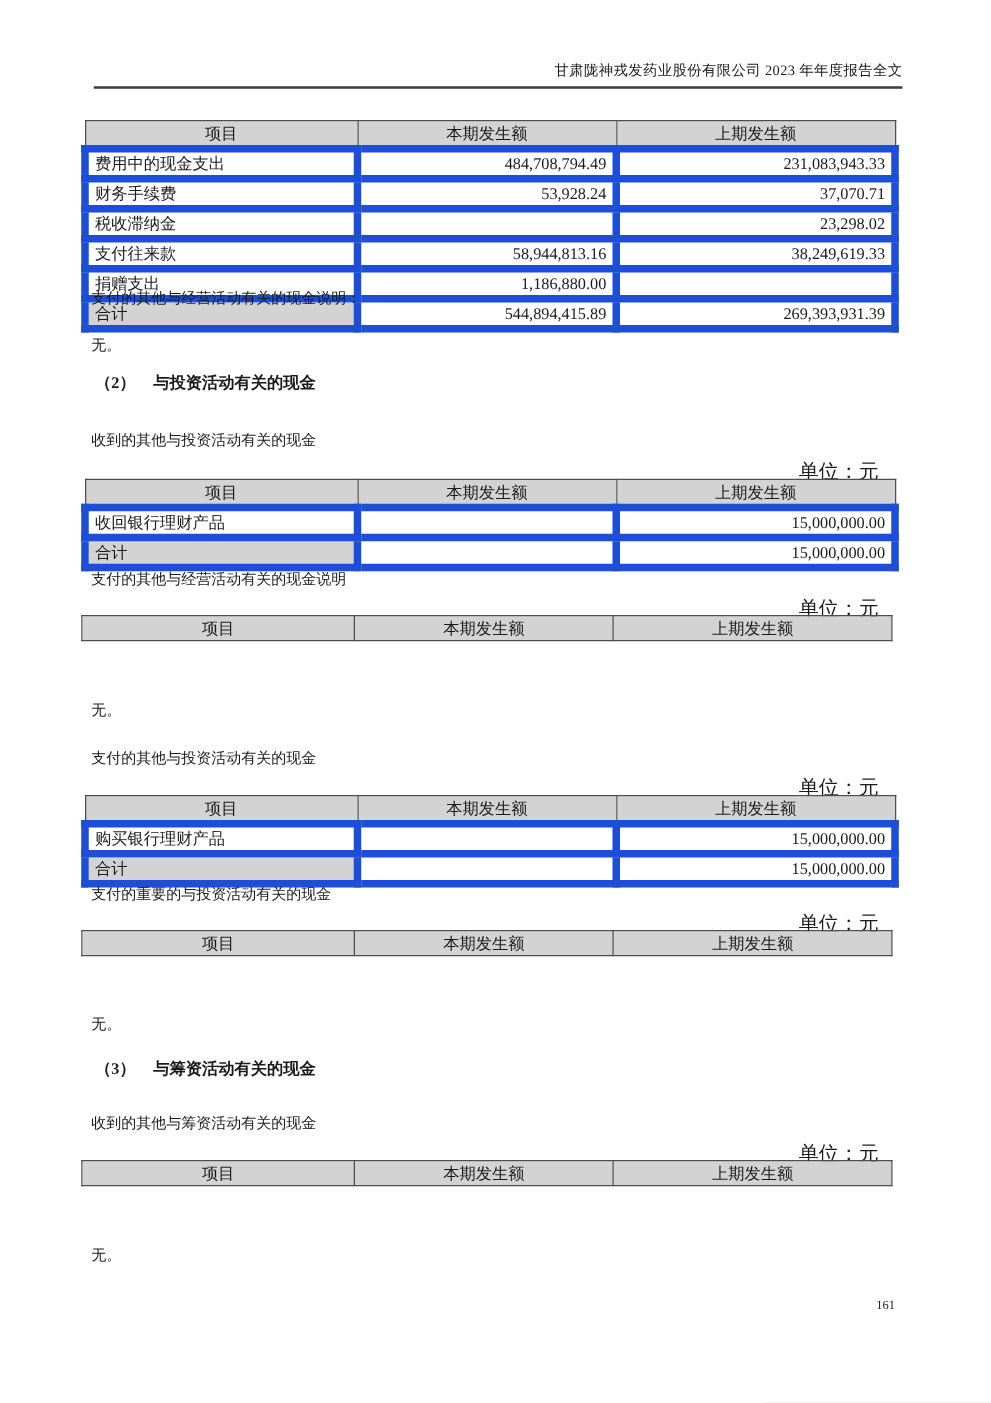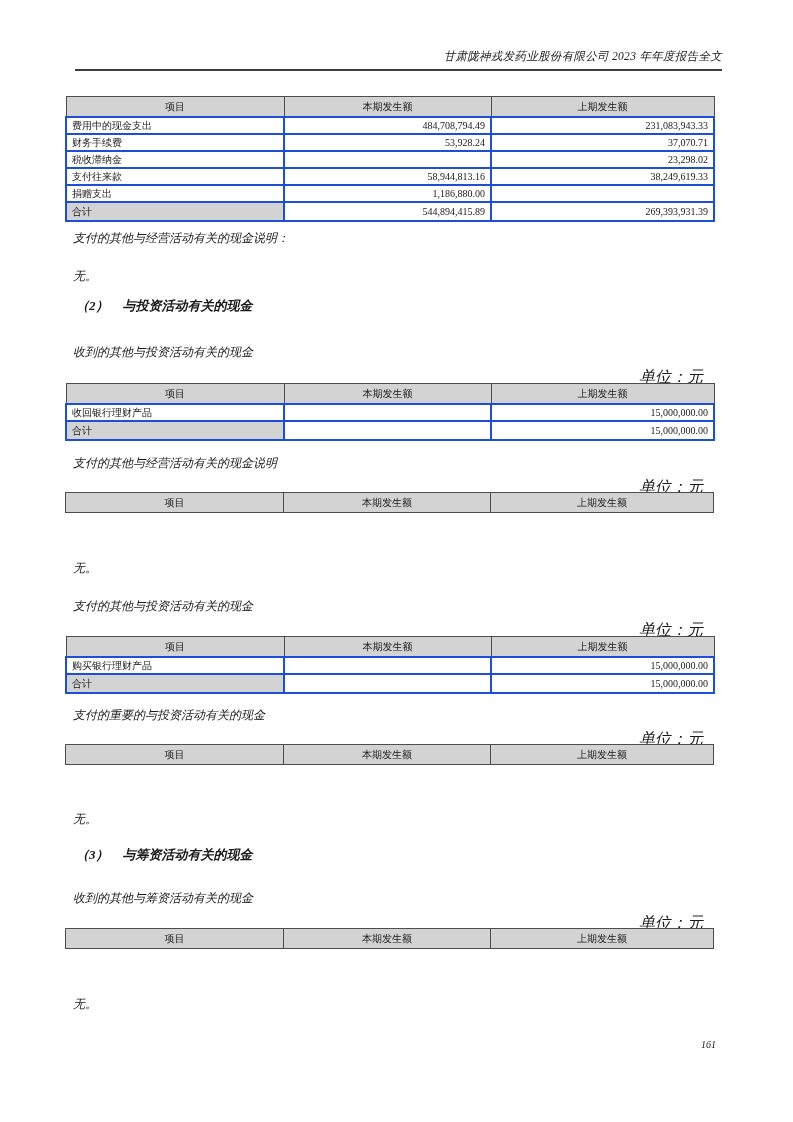--- a/index.html
+++ b/index.html
@@ -5,52 +5,52 @@
   html,body { margin:0; padding:0; background:#e8e8e8; }
   .page {
     position:relative;
     width:793px; height:1122px;
     margin:0 auto;
     background:#ffffff;
     font-family:"Liberation Serif","DejaVu Serif",serif;
     color:#1a1a1a;
     overflow:hidden;
   }
-  .abs { position:absolute;font-style:italic; }
+  .abs { position:absolute; }
   .header-title {
     top:49px; left:75px; right:71px;
     text-align:right;
     font-size:11.5px;
     letter-spacing:0.3px;
   }
   .header-rule {
     top:69px; left:75px; right:71px;
     height:2px; background:#3d3d3d;
   }
   table.tbl {
     position:absolute;
     left:65px; width:648px;
     border-collapse:collapse;
     table-layout:fixed;
-    font-size:10px;
+    font-size:13px;
   }
   table.tbl col.c1 { width:218px; }
   table.tbl col.c2 { width:207px; }
   table.tbl col.c3 { width:223px; }
   table.tbl th {
     background:#d3d3d3;
     font-weight:normal;
     text-align:center;
     height:19px;
     border:1px solid #4d4d4d;
     padding:0 4px;
     overflow:hidden;
   }
   table.tbl td {
-    border:2px solid #1d4ed8;
+    border:6px solid #1d4ed8;
     height:15px;
     padding:0 5px;
     overflow:hidden;
     white-space:nowrap;
   }
   table.tbl td.item { text-align:left; }
   table.tbl td.num { text-align:right; }
   table.tbl tr.total td { height:17px; }
   table.tbl tr.total td.item { background:#d3d3d3; }
   .body-text { left:73px; font-size:12px; }

